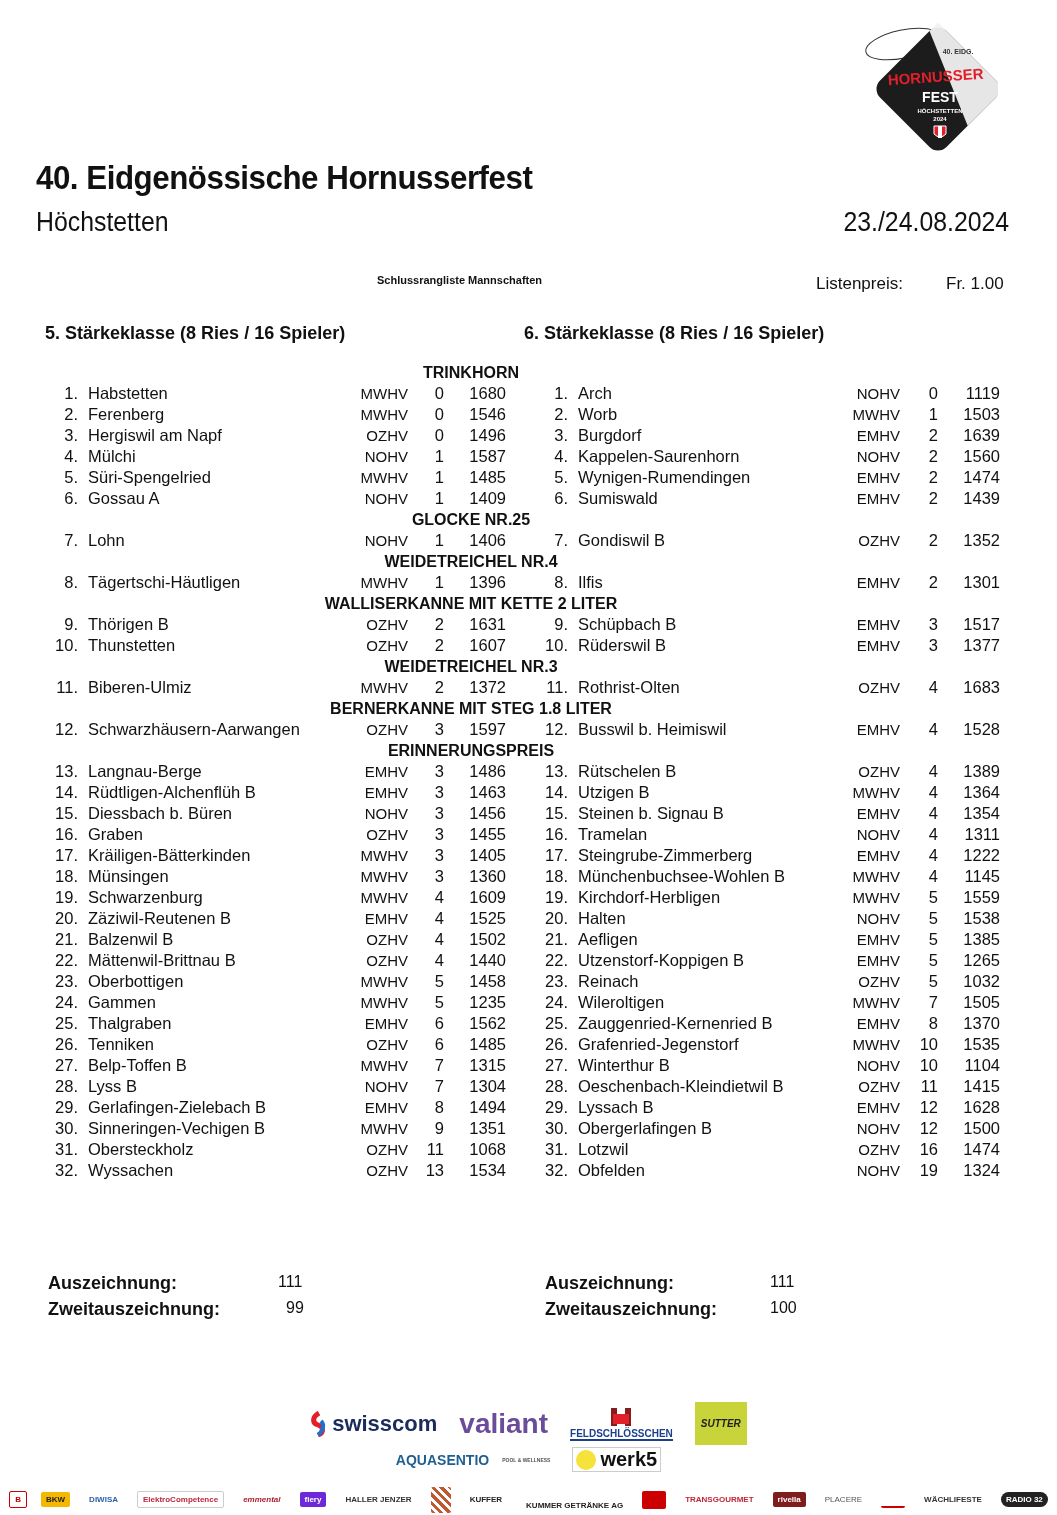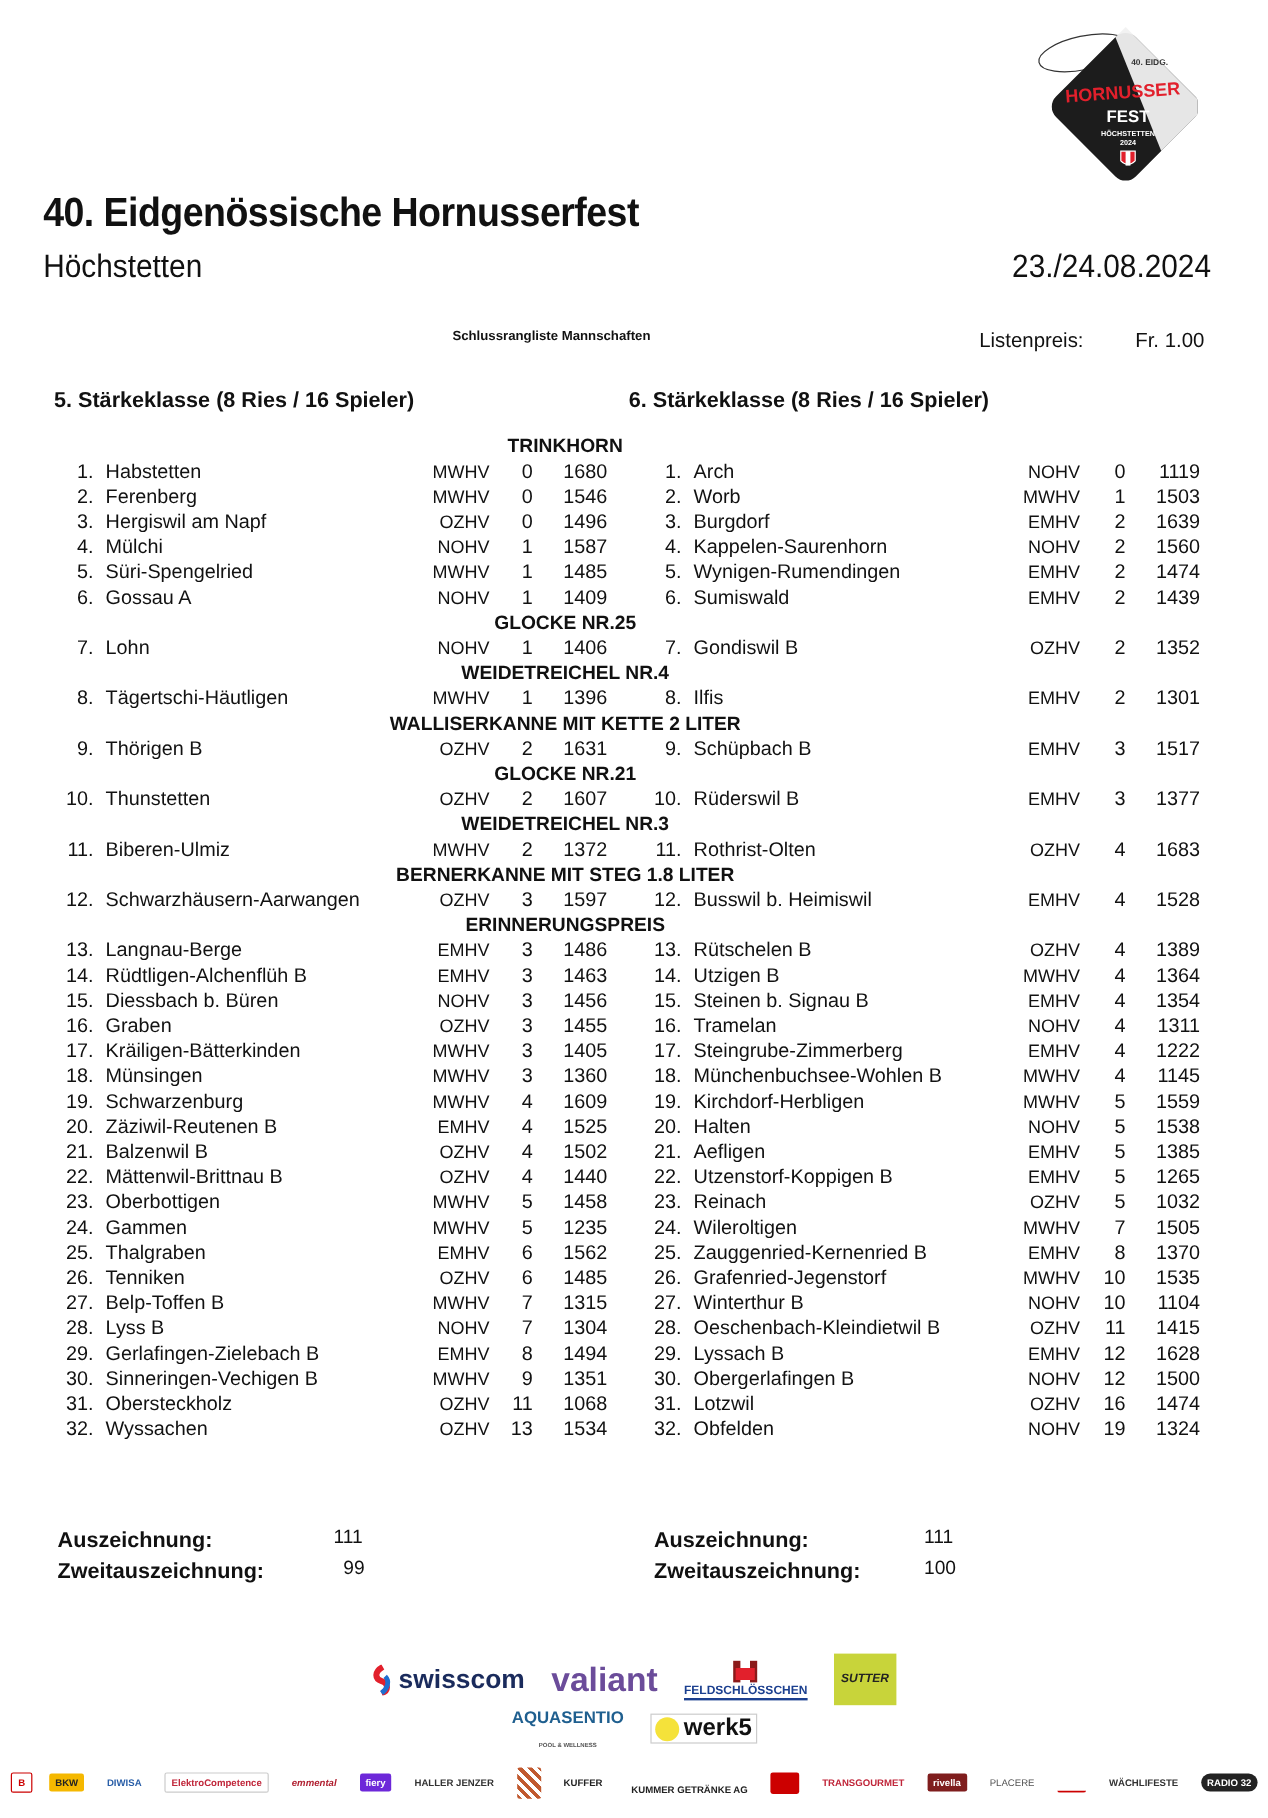--- a/index.html
+++ b/index.html
@@ -25,21 +25,21 @@
   .vb { width: 60px; text-align: right; font-size: 15px; }
   .pt { width: 24px; text-align: right; }
   .sc { width: 44px; text-align: right; }
 
   .L .rk { left: 38px; } .L .nm { left: 88px; } .L .vb { left: 348px; } .L .pt { left: 420px; } .L .sc { left: 462px; }
   .R .rk { left: 528px; } .R .nm { left: 578px; } .R .vb { left: 840px; } .R .pt { left: 914px; } .R .sc { left: 956px; }
 
   .awards { font-size: 18px; }
   .aw-label { font-weight: bold; }
   .sponsors { left: 0; top: 1378px; width: 1057px; }
-  .spon-row { display: flex; justify-content: center; align-items: center; gap: 22px; }
+  .spon-row { display: flex; justify-content: center; align-items: center; gap: 22px; margin-top: 24px; }
   .spon { font-weight: bold; white-space: nowrap; }
   .small-logos { display: flex; justify-content: center; align-items: center; gap: 14px; margin-top: 14px; }
   .sl { font-size: 8px; font-weight: bold; padding: 3px 5px; border-radius: 2px; white-space: nowrap; }
 </style>
 </head>
 <body>
 
 <div class="abs logo">
   <svg width="140" height="140" viewBox="0 0 140 140">
     <ellipse cx="45" cy="30" rx="38" ry="14" fill="none" stroke="#333" stroke-width="1" transform="rotate(-12 45 30)"></ellipse>
@@ -208,21 +208,20 @@
         <span class="cell sc">1631</span>
       </div>
       <div class="R">
         <span class="cell rk">9.</span>
         <span class="cell nm">Schüpbach B</span>
         <span class="cell vb">EMHV</span>
         <span class="cell pt">3</span>
         <span class="cell sc">1517</span>
       </div>
     </div>
-    <div class="prize">GLOCKE NR.21</div>
     <div class="pair">
       <div class="L">
         <span class="cell rk">10.</span>
         <span class="cell nm">Thunstetten</span>
         <span class="cell vb">OZHV</span>
         <span class="cell pt">2</span>
         <span class="cell sc">1607</span>
       </div>
       <div class="R">
         <span class="cell rk">10.</span>
@@ -624,21 +623,21 @@
       <svg width="26" height="22" viewBox="0 0 26 22">
           <rect x="3" y="2" width="6" height="18" fill="#8b1a1a"></rect>
           <rect x="17" y="2" width="6" height="18" fill="#8b1a1a"></rect>
           <rect x="5" y="8" width="16" height="10" fill="#e2202c"></rect>
         </svg>
       <span style="color:#1b3f8f;font-size:10px;border-bottom:2px solid #1b3f8f;">FELDSCHLÖSSCHEN</span>
     </span>
     <span class="spon" style="background:#c8d43a;color:#222;font-size:10px;font-style:italic;padding:16px 6px;">SUTTER</span>
   </div>
   <div class="spon-row" style="margin-top:2px;">
-    <span class="spon" style="display:flex;flex-direction:column;align-items:center;color:#1f5f8f;font-size:14px;gap:13px;">
+    <span class="spon" style="display:flex;flex-direction:row;align-items:center;color:#1f5f8f;font-size:14px;gap:13px;">
       <span>AQUASENTIO</span>
       <span style="font-size:5px;color:#555;">POOL &amp; WELLNESS</span>
     </span>
     <span class="spon" style="display:flex;align-items:center;gap:4px;font-size:20px;border:1px solid #ccc;padding:0 3px;">
       <span style="width:20px;height:20px;border-radius:50%;background:#f5e23a;display:inline-block;"></span>
       <span>werk5</span>
     </span>
   </div>
   <div class="small-logos">
     <span class="sl" style="color:#c00;border:1px solid #c00;">B</span>

